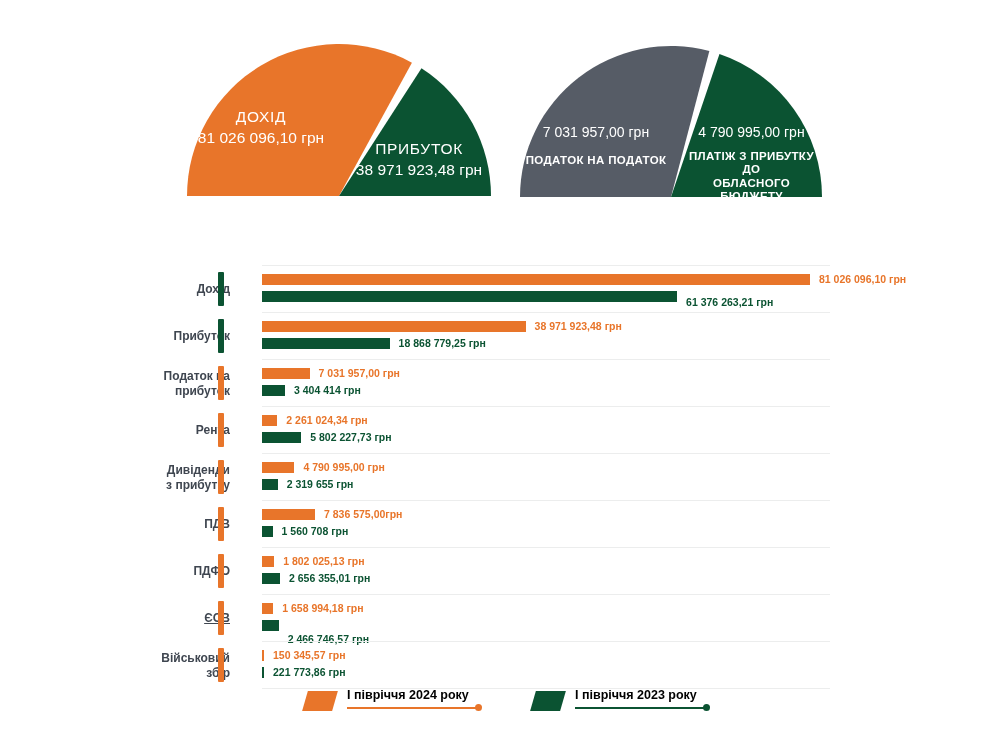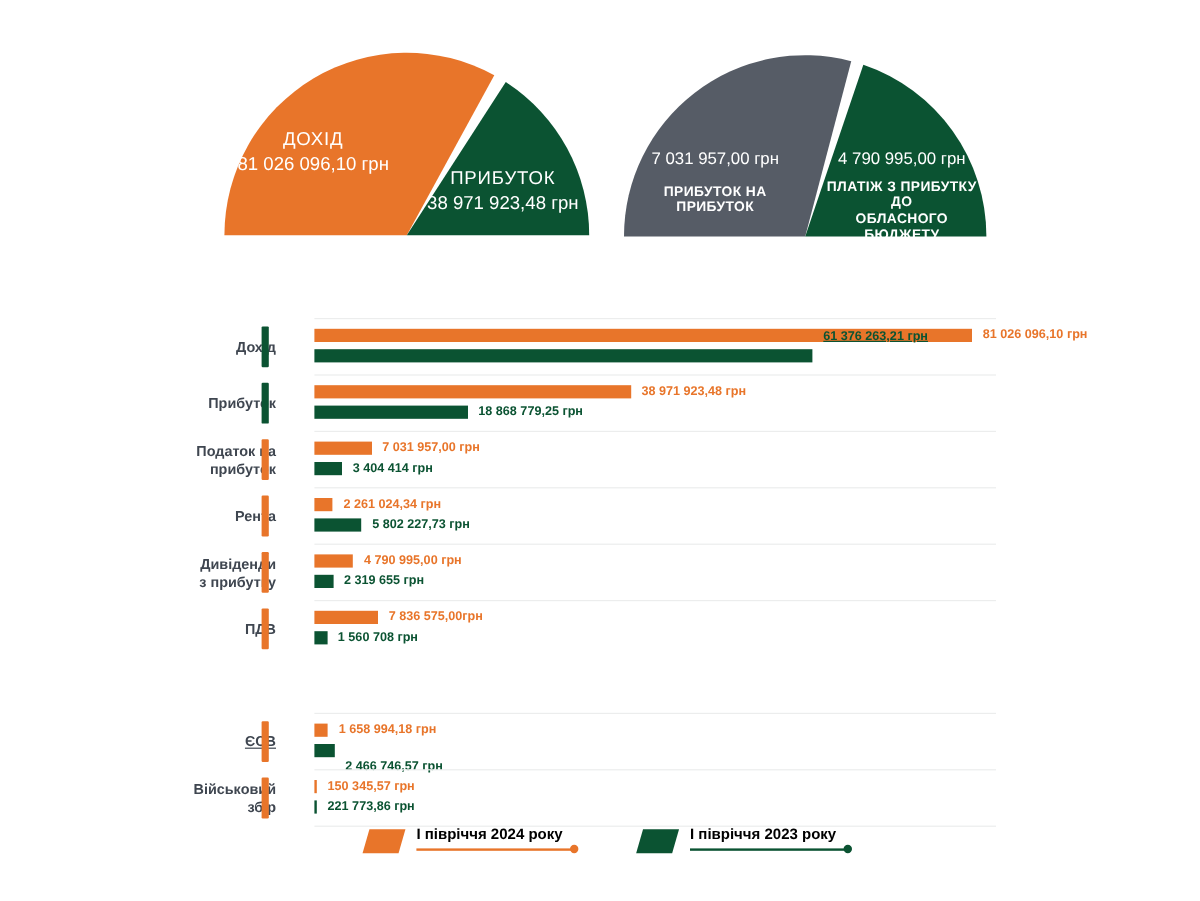--- a/index.html
+++ b/index.html
@@ -133,38 +133,38 @@
     <div class="fan-value">81 026 096,10 грн</div>
   </div>
 
   <div class="fan-label" id="fan1-green">
     <div class="fan-title">ПРИБУТОК</div>
     <div class="fan-value">38 971 923,48 грн</div>
   </div>
 
   <div class="fan-label" id="fan2-gray">
     <div class="fan-val2">7 031 957,00 грн</div>
-    <div class="fan-sub">ПРИБУТОК НА ПРИБУТОК</div>
+    <div class="fan-sub">ПОДАТОК НА ПОДАТОК</div>
   </div>
 
   <div class="fan-label" id="fan2-green">
     <div class="fan-val2">4 790 995,00 грн</div>
     <div class="fan-sub">ПЛАТІЖ З ПРИБУТКУ ДО<br>ОБЛАСНОГО БЮДЖЕТУ</div>
   </div>
 </div>
 
 <div id="barchart">
     <div class="row" style="top: 0px;">
       <div class="row-sep" style="background: rgb(236, 237, 237);"></div>
       <div class="cat-label" style="color: rgb(63, 70, 80); top: 17px;">Дохід</div>
       <div class="cat-tick" style="background: rgb(11, 83, 50); top: 7px; height: 34px;"></div>
       <div class="bar b-2024" style="width: 548px; left: 262px; top: 9px; background: rgb(232, 117, 42);"></div>
       <div class="bar-val v-2024" style="left: 819px; top: 9px; color: rgb(232, 117, 42);">81 026 096,10 грн</div>
       <div class="bar b-2023" style="width: 415.103px; left: 262px; top: 26px; background: rgb(11, 83, 50);"></div>
-      <div class="bar-val v-2023" style="left: 686.103px; top: 10px; color: rgb(11, 83, 50); text-decoration: underline;">61 376 263,21 грн</div>
+      <div class="bar-val v-2023" style="left: 686.103px; top: 32px; color: rgb(11, 83, 50);">61 376 263,21 грн</div>
     </div>
     <div class="row" style="top: 47px;">
       <div class="row-sep" style="background: rgb(236, 237, 237);"></div>
       <div class="cat-label" style="color: rgb(63, 70, 80); top: 17px;">Прибуток</div>
       <div class="cat-tick" style="background: rgb(11, 83, 50); top: 7px; height: 34px;"></div>
       <div class="bar b-2024" style="width: 263.577px; left: 262px; top: 9px; background: rgb(232, 117, 42);"></div>
       <div class="bar-val v-2024" style="left: 534.577px; top: 9px; color: rgb(232, 117, 42);">38 971 923,48 грн</div>
       <div class="bar b-2023" style="width: 127.614px; left: 262px; top: 26px; background: rgb(11, 83, 50);"></div>
       <div class="bar-val v-2023" style="left: 398.614px; top: 26px; color: rgb(11, 83, 50);">18 868 779,25 грн</div>
     </div>
@@ -197,20 +197,29 @@
     </div>
     <div class="row" style="top: 235px;">
       <div class="row-sep" style="background: rgb(236, 237, 237);"></div>
       <div class="cat-label" style="color: rgb(63, 70, 80); top: 17px;">ПДВ</div>
       <div class="cat-tick" style="background: rgb(232, 117, 42); top: 7px; height: 34px;"></div>
       <div class="bar b-2024" style="width: 53.0007px; left: 262px; top: 9px; background: rgb(232, 117, 42);"></div>
       <div class="bar-val v-2024" style="left: 324.001px; top: 9px; color: rgb(232, 117, 42);">7 836 575,00грн</div>
       <div class="bar b-2023" style="width: 10.5555px; left: 262px; top: 26px; background: rgb(11, 83, 50);"></div>
       <div class="bar-val v-2023" style="left: 281.555px; top: 26px; color: rgb(11, 83, 50);">1 560 708 грн</div>
     </div>
+    <div class="row" style="top: 282px;">
+      <div class="row-sep" style="background: rgb(236, 237, 237);"></div>
+      <div class="cat-label" style="color: rgb(63, 70, 80); top: 17px;">ПДФО</div>
+      <div class="cat-tick" style="background: rgb(232, 117, 42); top: 7px; height: 34px;"></div>
+      <div class="bar b-2024" style="width: 12.1876px; left: 262px; top: 9px; background: rgb(232, 117, 42);"></div>
+      <div class="bar-val v-2024" style="left: 283.188px; top: 9px; color: rgb(232, 117, 42);">1 802 025,13 грн</div>
+      <div class="bar b-2023" style="width: 17.9656px; left: 262px; top: 26px; background: rgb(11, 83, 50);"></div>
+      <div class="bar-val v-2023" style="left: 288.966px; top: 26px; color: rgb(11, 83, 50);">2 656 355,01 грн</div>
+    </div>
     <div class="row" style="top: 329px;">
       <div class="row-sep" style="background: rgb(236, 237, 237);"></div>
       <div class="cat-label" style="color: rgb(63, 70, 80); top: 17px; text-decoration: underline;">ЄСВ</div>
       <div class="cat-tick" style="background: rgb(232, 117, 42); top: 7px; height: 34px;"></div>
       <div class="bar b-2024" style="width: 11.2202px; left: 262px; top: 9px; background: rgb(232, 117, 42);"></div>
       <div class="bar-val v-2024" style="left: 282.22px; top: 9px; color: rgb(232, 117, 42);">1 658 994,18 грн</div>
       <div class="bar b-2023" style="width: 16.6832px; left: 262px; top: 26px; background: rgb(11, 83, 50);"></div>
       <div class="bar-val v-2023" style="left: 287.683px; top: 40px; color: rgb(11, 83, 50);">2 466 746,57 грн</div>
     </div>
     <div class="row" style="top: 376px;">

